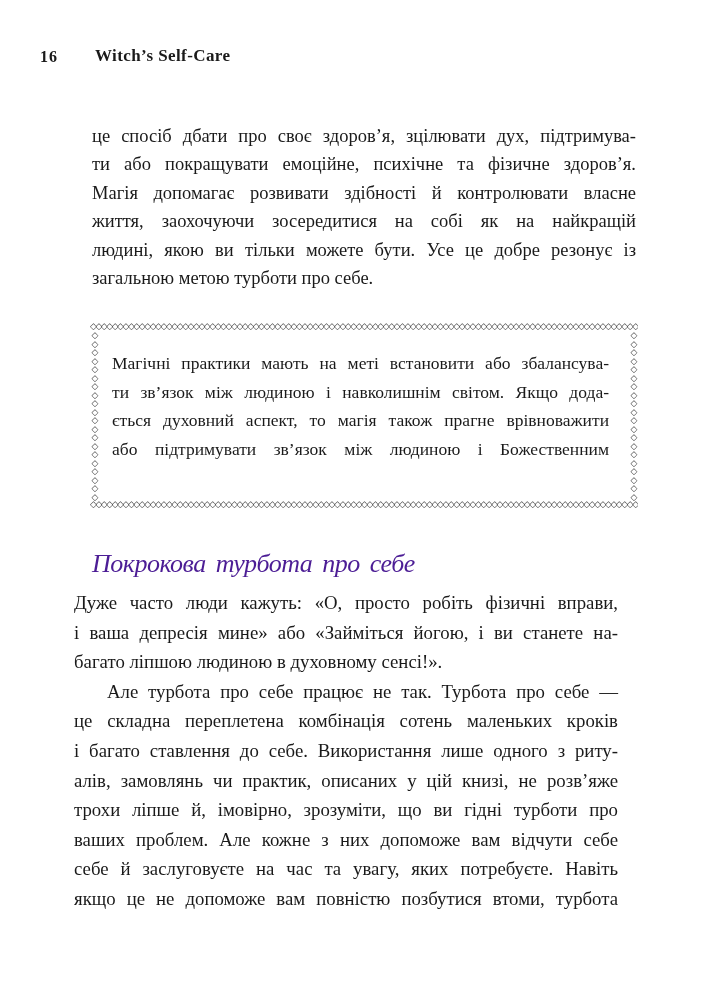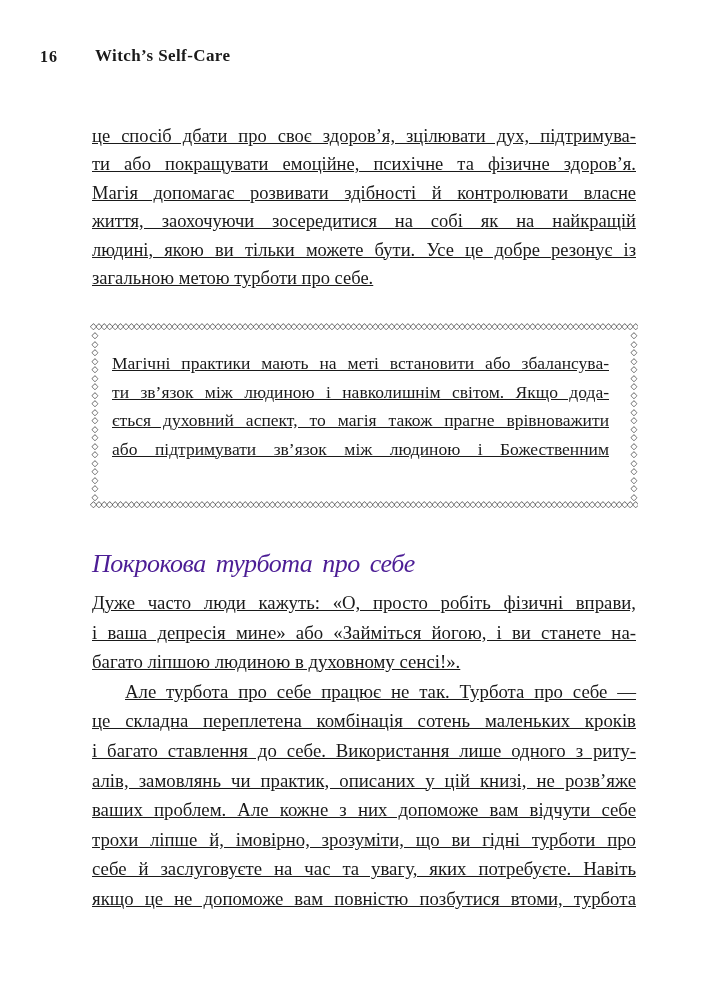--- a/index.html
+++ b/index.html
@@ -23,21 +23,20 @@
   }
 
   
   .line {
     font-size: 18.5px;
     line-height: 28.4px;
     height: 28.4px;
     text-align: left;
     white-space: normal;
     overflow: visible;
-    text-decoration: underline;
   }
   .line.j { text-align: justify; text-align-last: justify; }
   .line.indent { text-indent: 33px; }
 
   .para { position: absolute; left: 92px; width: 544px; }
   .para-top { top: 122px; }
 
   
   .callout {
     position: absolute;
@@ -68,21 +67,21 @@
     position: absolute; left: 92px; top: 549px;
     margin: 0;
     font-size: 26px; font-weight: 500;
     font-style: italic;
     letter-spacing: -0.5px;
     word-spacing: 4px;
     color: #4c1d95;
   }
 
   
-  .block-bottom { position: absolute; left: 92px; top: 588px; width: 544px; }
+  .block-bottom { position: absolute; left: 74px; top: 588px; width: 544px; }
   .block-bottom .line { font-size: 18.8px; line-height: 29.6px; height: 29.6px; }
 </style>
 </head>
 <body>
 
 <div class="page">
 
   <div class="pagehead">
     <span class="pagenum">16</span>
     <span class="runtitle">Witch’s Self-Care</span>
@@ -116,20 +115,20 @@
     <div class="para2">
       <div class="line j">Дуже часто люди кажуть: «О, просто робіть фізичні вправи,</div>
       <div class="line j">і ваша депресія мине» або «Займіться йогою, і ви станете на-</div>
       <div class="line">багато ліпшою людиною в духовному сенсі!».</div>
     </div>
     <div class="para3">
       <div class="line j indent">Але турбота про себе працює не так. Турбота про себе —</div>
       <div class="line j">це складна переплетена комбінація сотень маленьких кроків</div>
       <div class="line j">і багато ставлення до себе. Використання лише одного з риту-</div>
       <div class="line j">алів, замовлянь чи практик, описаних у цій книзі, не розв’яже</div>
+      <div class="line j">трохи ліпше й, імовірно, зрозуміти, що ви гідні турботи про</div>
       <div class="line j">ваших проблем. Але кожне з них допоможе вам відчути себе</div>
-      <div class="line j">трохи ліпше й, імовірно, зрозуміти, що ви гідні турботи про</div>
       <div class="line j">себе й заслуговуєте на час та увагу, яких потребуєте. Навіть</div>
       <div class="line j">якщо це не допоможе вам повністю позбутися втоми, турбота</div>
     </div>
   </div>
 
 </div>
 
 </body></html>

